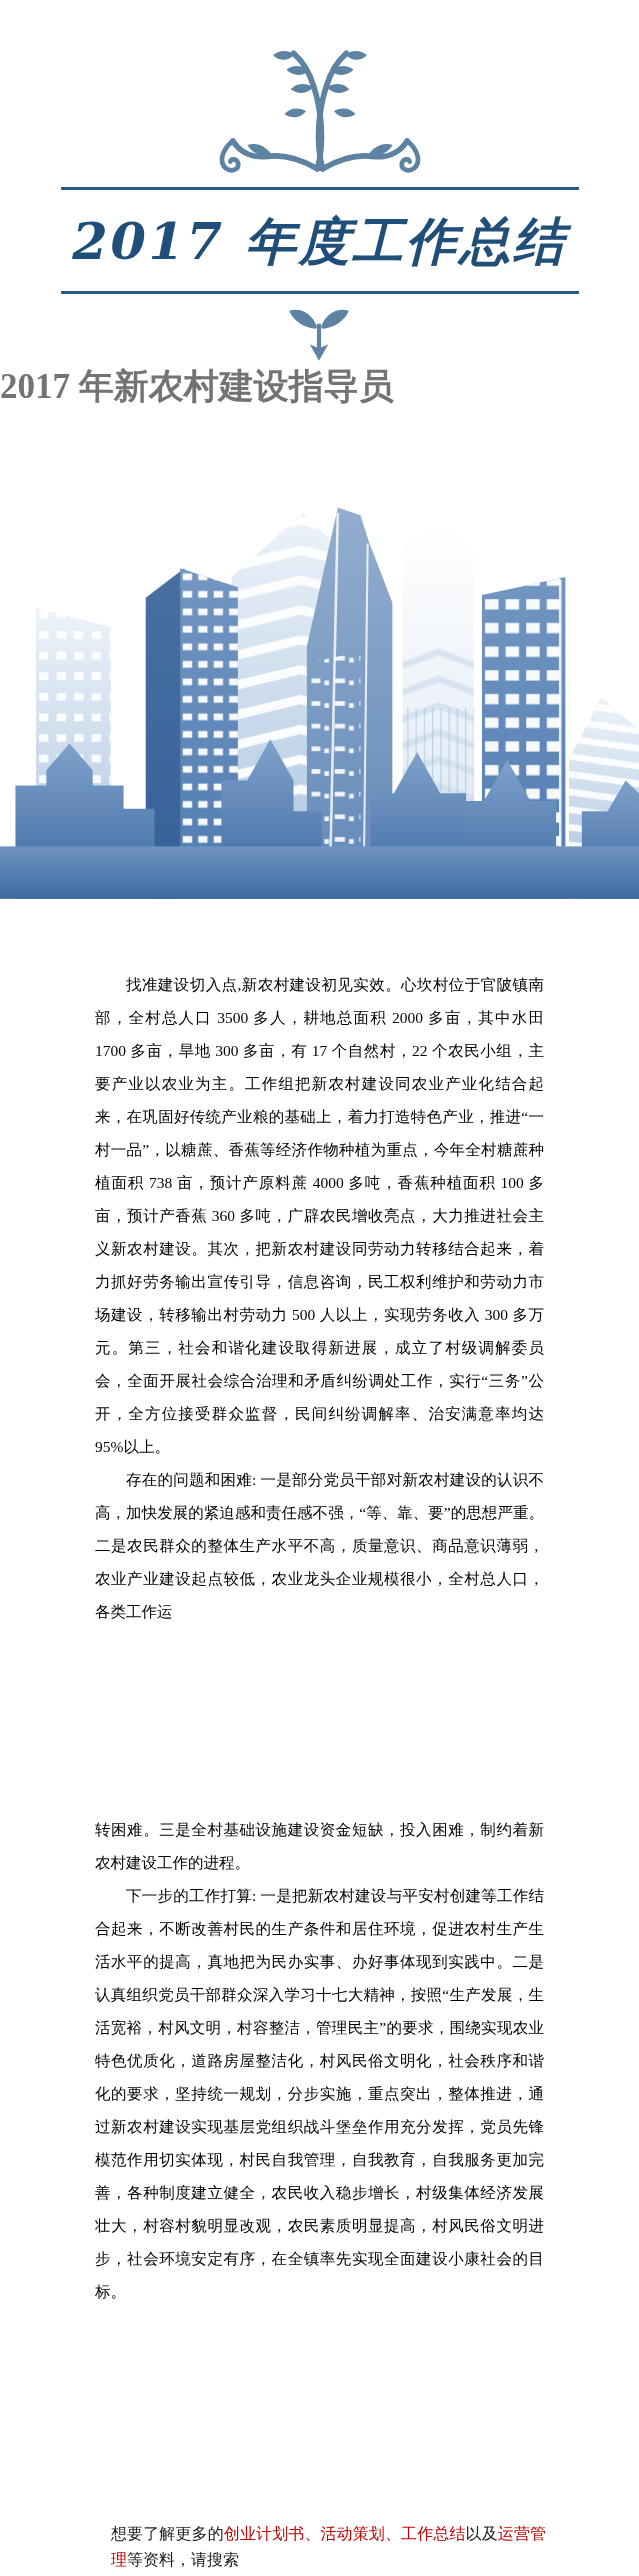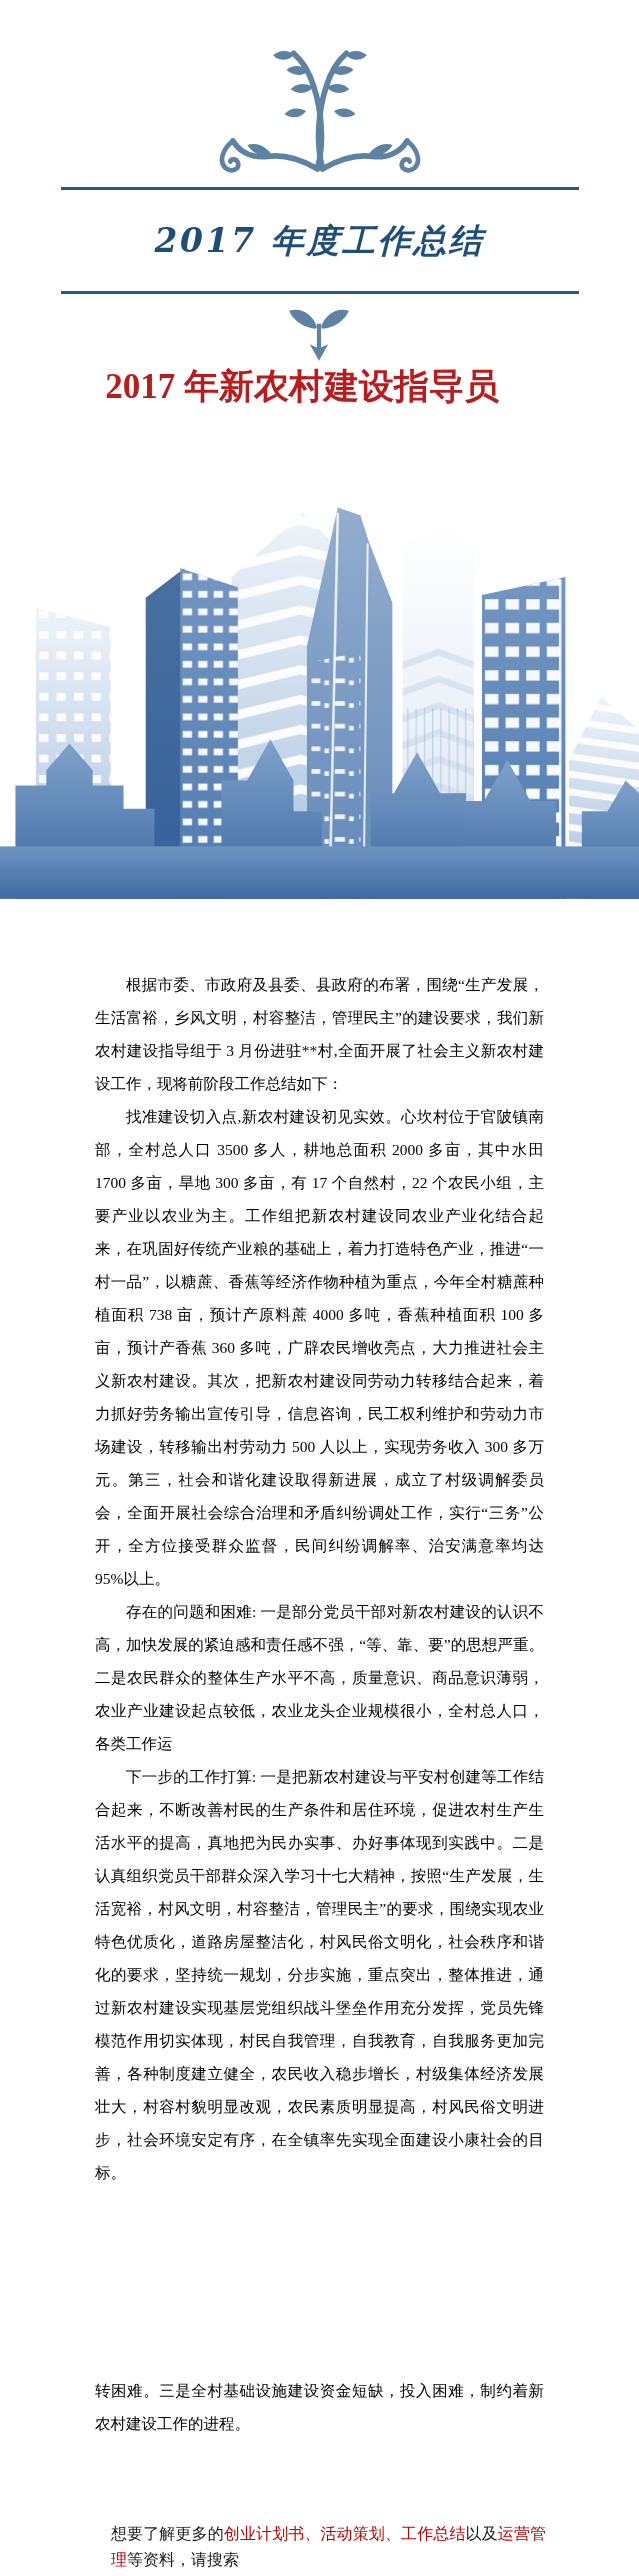--- a/index.html
+++ b/index.html
@@ -15,30 +15,30 @@
   
   .ornament-top{position:absolute;left:204px;top:49px;width:232px;height:124px;}
   .rule{position:absolute;left:61px;width:518px;height:3.1px;background:var(--rule_blue,#2B5884);}
   .rule-top{top:187px;}
   .rule-bottom{top:291px;}
   .banner-title{
     position:absolute;left:0;top:205px;width:639px;height:77px;
     text-align:center;
     font-family:"DejaVu Serif","Liberation Serif",serif;
     font-style:italic;font-weight:bold;
-    font-size:33px;line-height:72px;
+    font-size:51px;line-height:72px;
     letter-spacing:2.6px;
     color:var(--banner_blue,#1F4E79);
   }
   .ornament-small{position:absolute;left:284px;top:306px;width:70px;height:55px;}
   .doc-title{
     position:absolute;left:0;top:346px;width:604px;margin:0;
-    text-align:center;font-weight:bold;
+    font-weight:bold;
     font-size:35px;line-height:82px;
-    color:#b91c1c;
+    color:#737373;
     font-family:"Liberation Serif","DejaVu Serif",serif;
   }
   .doc-title span{display:block;}
   
   .skyline{position:absolute;left:0;top:492px;width:639px;height:407px;}
   
   .body-text{
     position:absolute;left:95px;top:968px;width:449px;
     font-size:15.5px;line-height:33px;
     color:var(--body_text,#000000);
@@ -177,23 +177,22 @@
       <path d="M30,790 L30,570 L90,570 L90,540 L135,488 L180,540 L180,570 L240,570 L240,615 L300,615 L300,790 Z" fill="url(#gFg)"></path>
       <path d="M430,790 L430,560 L480,560 L525,480 L570,560 L570,620 L625,620 L625,790 Z" fill="url(#gFg)"></path>
       <path d="M720,790 L720,585 L765,585 L810,505 L855,585 L905,585 L905,790 Z" fill="url(#gFg)"></path>
       <path d="M900,790 L900,600 L940,600 L985,520 L1030,600 L1080,600 L1080,790 Z" fill="url(#gFg)"></path>
       <path d="M1130,790 L1130,620 L1180,620 L1215,560 L1241,585 L1241,790 Z" fill="url(#gFg)"></path>
       <rect x="0" y="688" width="1241" height="102" fill="url(#gBand)"></rect>
     </svg>
   </div>
 
   <div class="body-text">
-    <p class="para indent">根据市委、市政府及县委、县政府的布署，围绕“生产发展，生活富裕，乡风文明，村容整洁，管理民主”的建设要求，我们新农村建设指导组于 3 月份进驻**村,全面开展了社会主义新农村建设工作，现将前阶段工作总结如下：</p>
     <p class="para indent">找准建设切入点,新农村建设初见实效。心坎村位于官陂镇南部，全村总人口 3500 多人，耕地总面积 2000 多亩，其中水田 1700 多亩，旱地 300 多亩，有 17 个自然村，22 个农民小组，主要产业以农业为主。工作组把新农村建设同农业产业化结合起来，在巩固好传统产业粮的基础上，着力打造特色产业，推进“一村一品”，以糖蔗、香蕉等经济作物种植为重点，今年全村糖蔗种植面积 738 亩，预计产原料蔗 4000 多吨，香蕉种植面积 100 多亩，预计产香蕉 360 多吨，广辟农民增收亮点，大力推进社会主义新农村建设。其次，把新农村建设同劳动力转移结合起来，着力抓好劳务输出宣传引导，信息咨询，民工权利维护和劳动力市场建设，转移输出村劳动力 500 人以上，实现劳务收入 300 多万元。第三，社会和谐化建设取得新进展，成立了村级调解委员会，全面开展社会综合治理和矛盾纠纷调处工作，实行“三务”公开，全方位接受群众监督，民间纠纷调解率、治安满意率均达 95%以上。</p>
     <p class="para indent">存在的问题和困难: 一是部分党员干部对新农村建设的认识不高，加快发展的紧迫感和责任感不强，“等、靠、要”的思想严重。二是农民群众的整体生产水平不高，质量意识、商品意识薄弱，农业产业建设起点较低，农业龙头企业规模很小，全村总人口，各类工作运</p>
+    <p class="para after-gap">转困难。三是全村基础设施建设资金短缺，投入困难，制约着新农村建设工作的进程。</p>
     <p class="para indent">下一步的工作打算: 一是把新农村建设与平安村创建等工作结合起来，不断改善村民的生产条件和居住环境，促进农村生产生活水平的提高，真地把为民办实事、办好事体现到实践中。二是认真组织党员干部群众深入学习十七大精神，按照“生产发展，生活宽裕，村风文明，村容整洁，管理民主”的要求，围绕实现农业特色优质化，道路房屋整洁化，村风民俗文明化，社会秩序和谐化的要求，坚持统一规划，分步实施，重点突出，整体推进，通过新农村建设实现基层党组织战斗堡垒作用充分发挥，党员先锋模范作用切实体现，村民自我管理，自我教育，自我服务更加完善，各种制度建立健全，农民收入稳步增长，村级集体经济发展壮大，村容村貌明显改观，农民素质明显提高，村风民俗文明进步，社会环境安定有序，在全镇率先实现全面建设小康社会的目标。</p>
-    <p class="para after-gap">转困难。三是全村基础设施建设资金短缺，投入困难，制约着新农村建设工作的进程。</p>
   </div>
 
   <p class="footer-promo"><span>想要了解更多的</span><span class="red">创业计划书、活动策划、工作总结</span><span>以及</span><span class="red">运营管理</span><span>等资料，请搜索</span></p>
 
 </div>
 
 
 </body></html>

